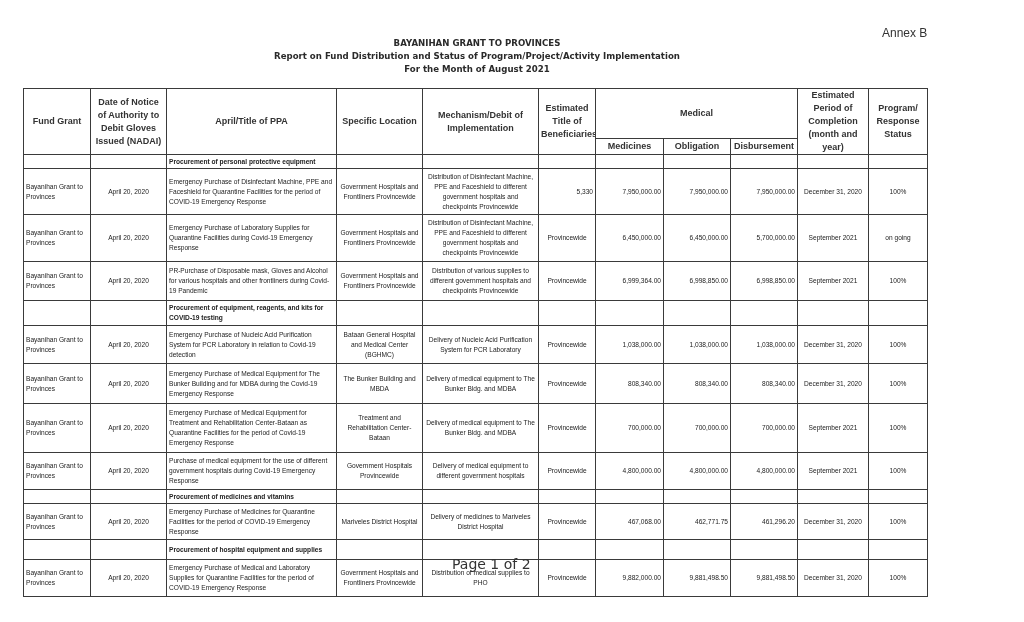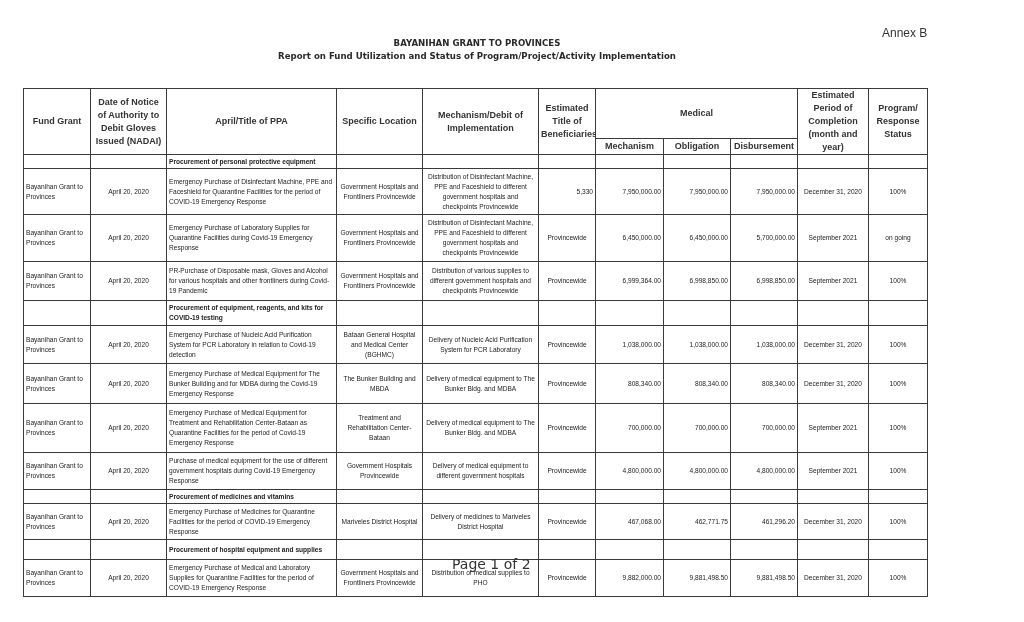--- a/index.html
+++ b/index.html
@@ -18,21 +18,22 @@
   td.section { font-weight: bold; text-align: left; padding-left: 2px; font-size: 6.8px; }
   .page { position: absolute; left: 452px; top: 556px; font-family: "DejaVu Sans", sans-serif; font-size: 14px; color: #333; }
 </style>
 </head>
 <body>
 
 <div class="annex">Annex B</div>
 
 <div class="titles">
   <div>BAYANIHAN GRANT TO PROVINCES</div>
-  <div>Report on Fund Utilization and Status of Program/Project/Activity Implementation</div>
+  <div>Report on Fund Distribution and Status of Program/Project/Activity Implementation</div>
+  <div>For the Month of August 2021</div>
 </div>
 
 <table class="report">
   <colgroup>
     <col style="width:67px">
       <col style="width:76px">
       <col style="width:170px">
       <col style="width:86px">
     <col style="width:116px">
       <col style="width:57px">
@@ -48,21 +49,21 @@
       <th rowspan="2">Date of Notice of Authority to Debit Gloves Issued (NADAI)</th>
       <th rowspan="2">April/Title of PPA</th>
       <th rowspan="2">Specific Location</th>
       <th rowspan="2">Mechanism/Debit of Implementation</th>
       <th rowspan="2">Estimated Title of Beneficiaries</th>
       <th colspan="3">Medical</th>
       <th rowspan="2">Estimated Period of Completion (month and year)</th>
       <th rowspan="2">Program/ Response Status</th>
     </tr>
     <tr>
-      <th class="sub">Mechanism</th>
+      <th class="sub">Medicines</th>
       <th class="sub">Obligation</th>
       <th class="sub">Disbursement</th>
     </tr>
   </thead>
   <tbody>
 
     <tr style="height:14px">
       <td></td>
         <td></td>
       <td class="section">Procurement of personal protective equipment</td>

